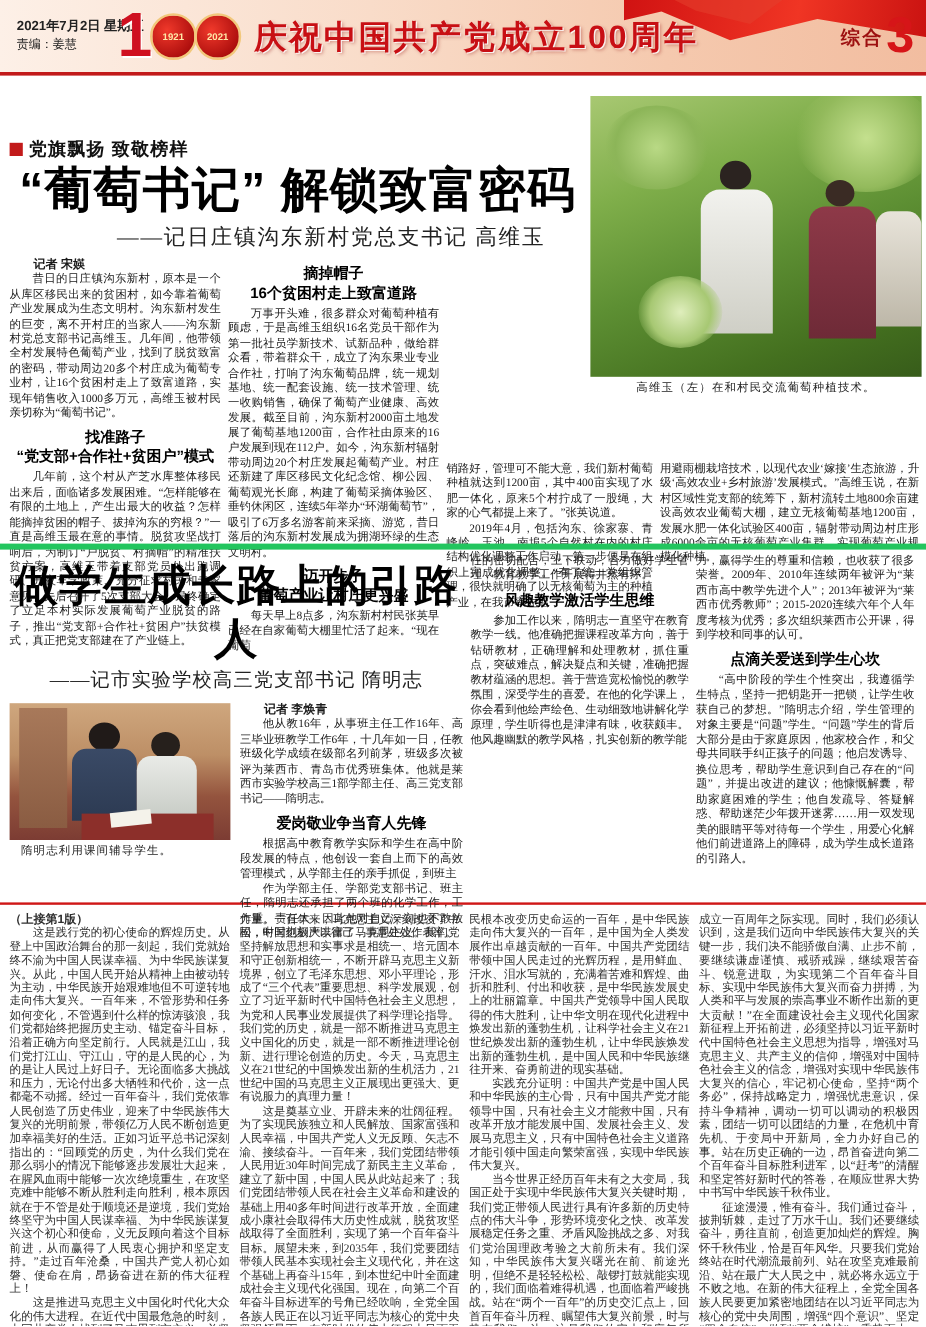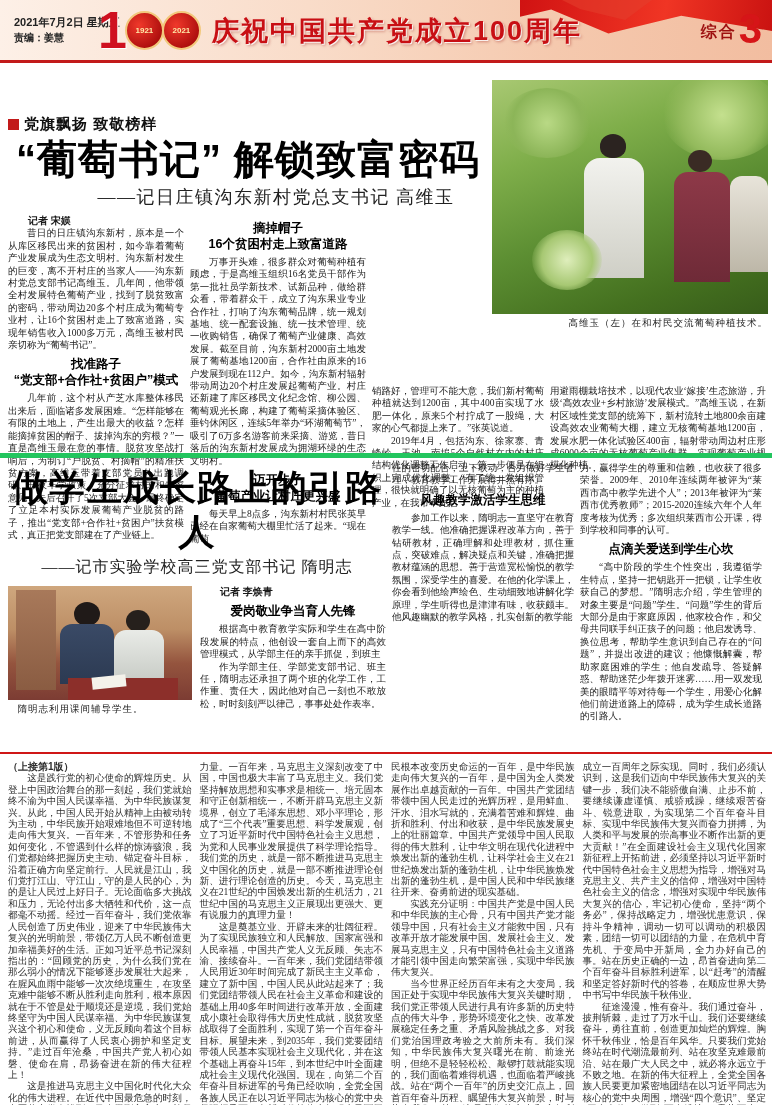--- a/index.html
+++ b/index.html
@@ -8,21 +8,21 @@
   
   .masthead{position:relative;height:60px;background:linear-gradient(90deg,#fdf0e7 0%,#f9dcc9 40%,#f5c9ae 72%,#f2bda0 100%);
             border-bottom:3px solid #c21a1a;overflow:hidden;}
   .mh-flag1{position:absolute;top:-4px;right:-8px;width:260px;height:52px;
             background:linear-gradient(100deg,#d01212,#f03524 55%,#c60f0f);
             clip-path:polygon(0 0,100% 0,100% 70%,62% 38%,34% 72%,12% 26%,0 40%);}
   .mh-flag2{position:absolute;top:0;right:120px;width:90px;height:20px;background:#e4402e;opacity:.55;
             clip-path:polygon(0 0,100% 0,70% 100%,20% 45%);}
   .mh-left{position:absolute;left:14px;top:15px;font-family:"Liberation Sans",sans-serif;
            font-size:11px;font-weight:bold;color:#222;line-height:15px;}
-  .mh-editor{font-weight:bold;font-size:10px;}
+  .mh-editor{font-weight:normal;font-size:10px;}
   .logo{position:absolute;left:98px;top:3px;display:flex;align-items:center;height:54px;}
   .logo-digit{font-family:"Liberation Sans",sans-serif;font-size:52px;line-height:50px;font-weight:900;
               color:#cf1020;text-shadow:1px 1px 0 #fff;}
   .logo-circle{width:35px;height:35px;border-radius:50%;margin-left:-2px;
                background:radial-gradient(circle at 35% 35%,#f0392b,#a80b0b 80%);
                border:2px solid #f2c87c;color:#ffe9a8;font-size:8px;font-weight:bold;
                display:flex;align-items:center;justify-content:center;font-family:"Liberation Sans",sans-serif;}
   .mh-title{position:absolute;left:212px;top:13px;font-family:"Liberation Sans",sans-serif;
             font-size:27px;font-weight:900;color:#c80f14;letter-spacing:2px;
             text-shadow:1px 1px 0 rgba(255,255,255,.85),2px 2px 3px rgba(140,0,0,.35);}
@@ -34,21 +34,21 @@
   .article1{position:relative;height:388px;padding:4px 6px 0 8px;box-sizing:border-box;}
   .kicker{display:flex;align-items:center;gap:5px;font-family:"Liberation Sans",sans-serif;
           font-weight:900;font-size:15px;color:#111;letter-spacing:1px;margin-top:48px;}
   .kicker-sq{width:11px;height:11px;background:#c21a1a;flex:0 0 auto;}
   .a1-headline{font-family:"Liberation Sans",sans-serif;font-weight:900;font-size:40px;line-height:46px;
                letter-spacing:1px;color:#000;margin:2px 0 0 8px;width:470px;}
   .a1-subhead{font-size:18px;color:#222;margin:3px 0 6px 68px;letter-spacing:1.5px;width:400px;text-align:center;}
   .a1-photo{position:absolute;top:17px;right:4px;width:276px;height:234px;overflow:hidden;
             background:linear-gradient(160deg,#a8c872 0%,#7fae4a 28%,#5d8f33 55%,#44701f 82%,#375c1a 100%);}
   .ph-blob{position:absolute;border-radius:50%;}
-  .a1-caption{position:absolute;top:254px;right:4px;width:276px;text-align:right;
+  .a1-caption{position:absolute;top:254px;right:4px;width:276px;text-align:center;
               font-size:9.5px;color:#222;letter-spacing:1px;}
   .a1-body{display:flex;gap:6px;margin-top:4px;}
   .ncol{font-size:9.5px;line-height:12.4px;text-align:justify;}
   .ncol p{margin:0;}
   .a1c1{width:176px;} .a1c2{width:176px;}
   .a1c3{width:172px;padding-top:170px;box-sizing:border-box;}
   .a1c4{flex:1;padding-top:170px;box-sizing:border-box;}
   .p-ind{text-indent:2em;}
   .byline{font-weight:bold;text-indent:2em;font-size:10px;margin:1px 0 2px;font-family:"Liberation Sans",sans-serif;}
   .crosshead{font-family:"Liberation Sans",sans-serif;font-weight:700;text-align:center;
@@ -165,20 +165,21 @@
             <div class="fig" style="left:52px;top:38px;width:54px;height:60px;border-radius:12px 12px 0 0;background:linear-gradient(180deg,#3a4a66,#2c3a52);"></div>
             <div class="fig" style="left:118px;top:24px;width:24px;height:22px;border-radius:50%;background:#26201c;"></div>
             <div class="fig" style="left:106px;top:44px;width:50px;height:54px;border-radius:12px 12px 0 0;background:linear-gradient(180deg,#e9ebe7,#c6cac4);"></div>
             <div class="fig" style="left:60px;top:92px;width:110px;height:22px;background:#8c2f2a;"></div>
             <div class="fig" style="left:84px;top:90px;width:34px;height:12px;background:#f4f2ea;transform:rotate(-6deg);"></div>
           </div>
           <div class="a2-caption">隋明志利用课间辅导学生。</div>
         </div>
         <div class="a2-col a2c2">
           <p class="byline">记者 李焕青</p>
+          <p class="p-ind">他从教16年，从事班主任工作16年、高三毕业班教学工作6年，十几年如一日，任教班级化学成绩在级部名列前茅，班级多次被评为莱西市、青岛市优秀班集体。他就是莱西市实验学校高三1部学部主任、高三党支部书记——隋明志。</p>
           <div class="crosshead">爱岗敬业争当育人先锋</div>
           <p class="p-ind">根据高中教育教学实际和学生在高中阶段发展的特点，他创设一套自上而下的高效管理模式，从学部主任的亲手抓促，到班主</p>
           <p class="p-ind">作为学部主任、学部党支部书记、班主任，隋明志还承担了两个班的化学工作，工作重、责任大，因此他对自己一刻也不敢放松，时时刻刻严以律己，事事处处作表率。</p>
         </div>
       </div>
     </div>
     <div class="a2-col">
       <p>任的密切配合，上下联动，合力做好学生管理，教育教学工作开展得井然有序。</p>
       <div class="crosshead">风趣教学激活学生思维</div>
       <p class="p-ind">参加工作以来，隋明志一直坚守在教育教学一线。他准确把握课程改革方向，善于钻研教材，正确理解和处理教材，抓住重点，突破难点，解决疑点和关键，准确把握教材蕴涵的思想。善于营造宽松愉悦的教学氛围，深受学生的喜爱。在他的化学课上，你会看到他绘声绘色、生动细致地讲解化学原理，学生听得也是津津有味，收获颇丰。他风趣幽默的教学风格，扎实创新的教学能</p>

